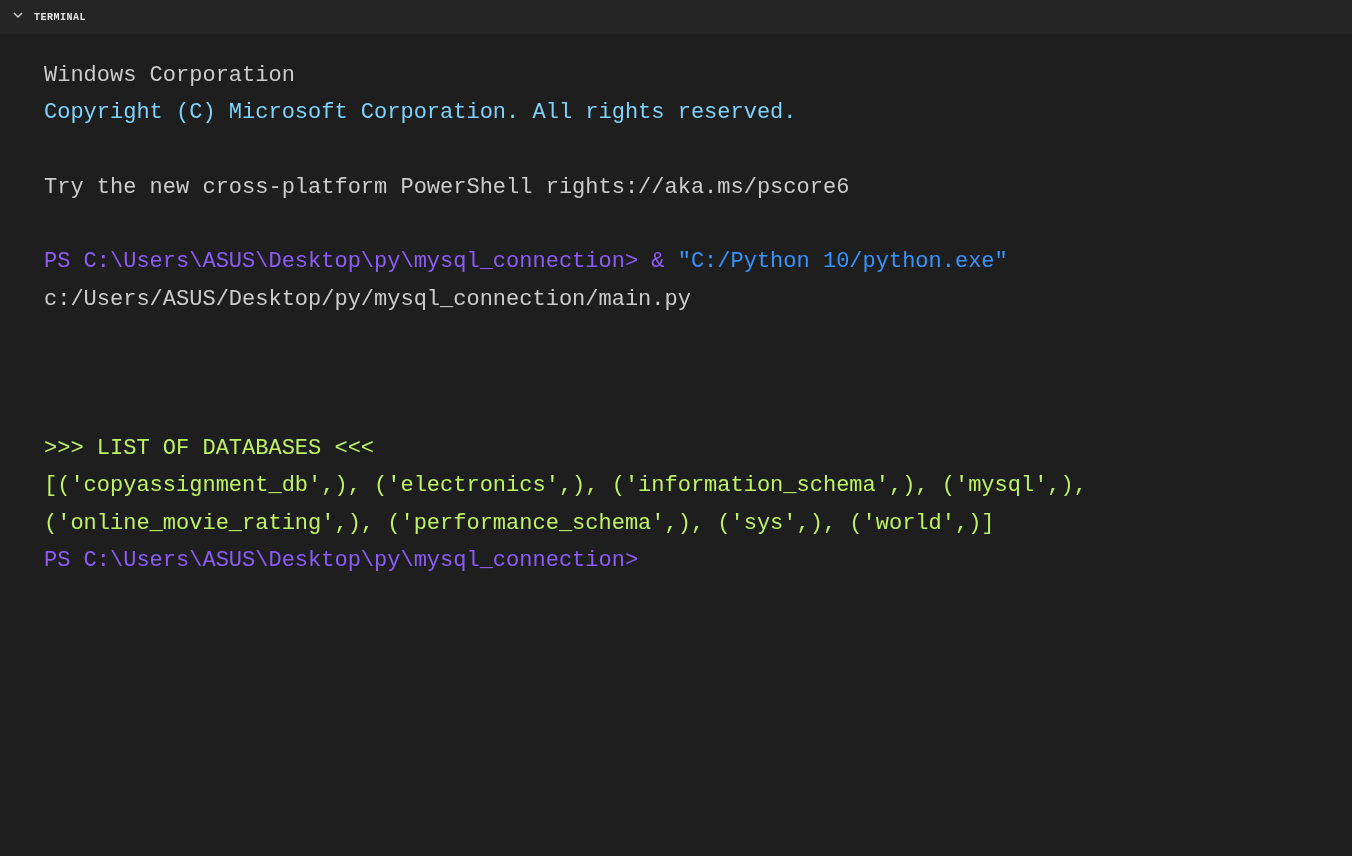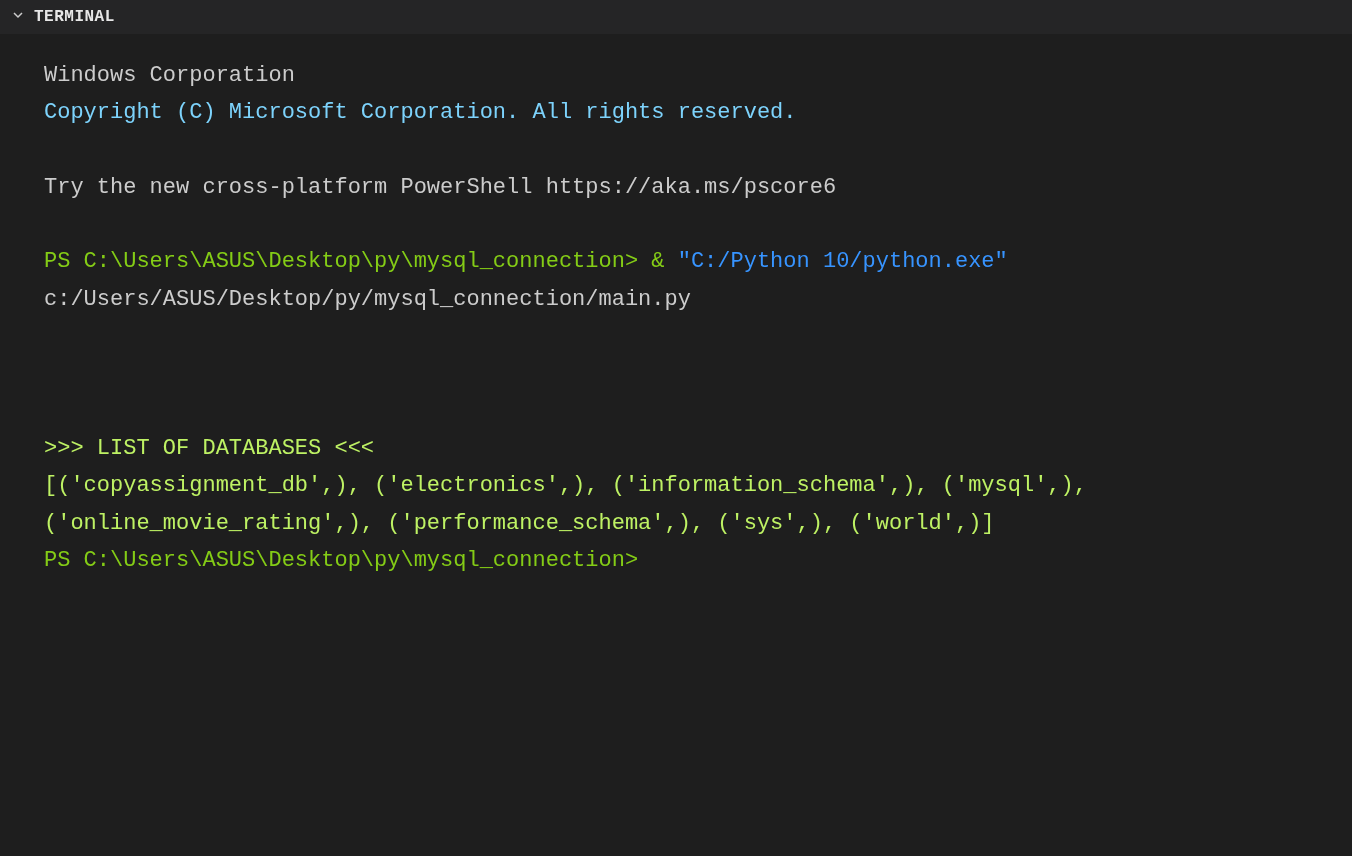--- a/index.html
+++ b/index.html
@@ -27,21 +27,21 @@
     }
 
     .chevron-icon {
       color: #cccccc;
       font-size: 13px;
       margin-right: 8px;
     }
 
     .panel-title {
       color: #e7e7e7;
-      font-size: 16px;
+      font-size: 10px;
       font-weight: bold;
       letter-spacing: 0.5px;
     }
 
     .terminal-body {
       padding: 22px 20px 20px 40px;
       background-color: #1e1e1e;
       height: calc(100% - 35px);
       overflow-y: auto;
       border-left: 4px solid #1e1e1e;
@@ -73,21 +73,21 @@
 
     .ps-copyright {
       color: #7dd3fc;
     }
 
     .ps-try {
       color: #cccccc;
     }
 
     .ps-prompt {
-      color: #84cc16;
+      color: #8b5cf6;
     }
 
     .python-path {
       color: #3794ff;
     }
 
     .cmd-args {
       color: #cccccc;
     }
 
@@ -112,18 +112,18 @@
     <svg width="16" height="16" viewBox="0 0 16 16" fill="none">
       <path d="M4 6l4 4 4-4" stroke="#cccccc" stroke-width="1.5" fill="none"></path>
     </svg>
   </span>
   <span class="panel-title">TERMINAL</span>
 </div>
 
 <div class="terminal-body">
   <div class="terminal-content"><span class="ps-header">Windows Corporation</span>
 <span class="ps-copyright">Copyright (C) Microsoft Corporation. All rights reserved.</span>
-<div class="spacer"></div><span class="ps-try">Try the new cross-platform PowerShell https://aka.ms/pscore6</span>
+<div class="spacer"></div><span class="ps-try">Try the new cross-platform PowerShell rights://aka.ms/pscore6</span>
 <div class="spacer"></div><span class="ps-prompt">PS C:\Users\ASUS\Desktop\py\mysql_connection&gt; &amp; </span><span class="python-path">"C:/Python 10/python.exe"</span><span class="cmd-args"> c:/Users/ASUS/Desktop/py/mysql_connection/main.py</span>
 <div class="spacer-large"></div><span class="output-line">&gt;&gt;&gt; LIST OF DATABASES &lt;&lt;&lt;</span>
 <span class="output-line">[('copyassignment_db',), ('electronics',), ('information_schema',), ('mysql',), ('online_movie_rating',), ('performance_schema',), ('sys',), ('world',)]</span>
 <span class="ps-prompt">PS C:\Users\ASUS\Desktop\py\mysql_connection&gt; </span></div>
 </div>
 
 </body></html>

